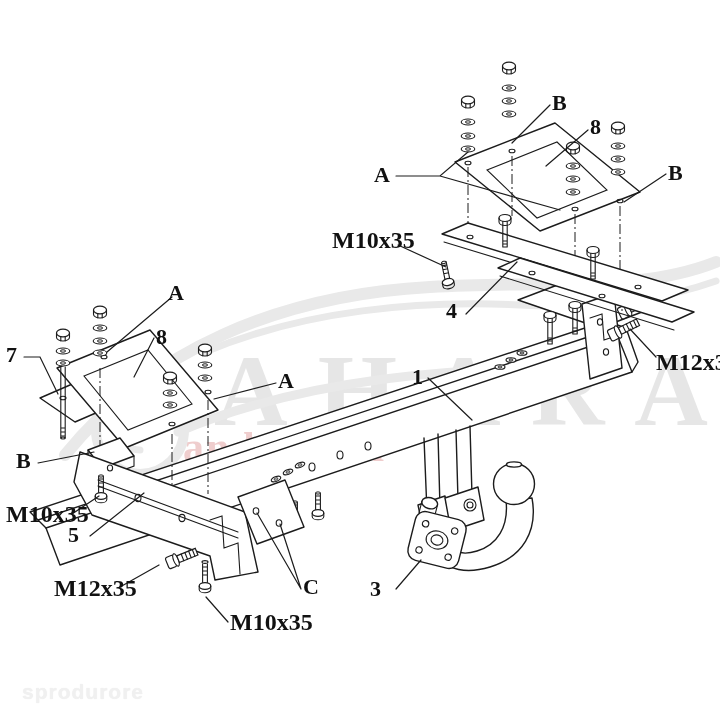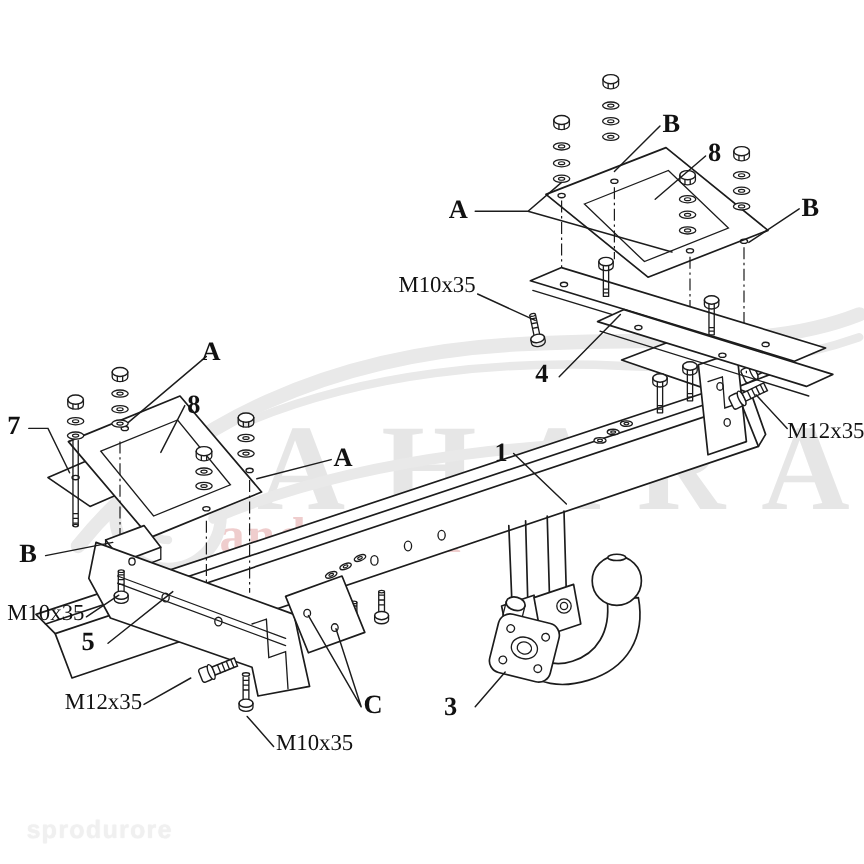--- a/index.html
+++ b/index.html
@@ -18,21 +18,21 @@
   svg.draw *{vector-effect:non-scaling-stroke;}
   .k{stroke:#1c1c1c;stroke-width:1.4;fill:none;stroke-linejoin:round;stroke-linecap:round;}
   .kf{stroke:#1c1c1c;stroke-width:1.4;fill:#ffffff;stroke-linejoin:round;}
   .kt{stroke:#1c1c1c;stroke-width:1.1;fill:none;stroke-linecap:round;}
   .ktf{stroke:#1c1c1c;stroke-width:1.1;fill:#ffffff;}
   .ld{stroke:#1c1c1c;stroke-width:1.2;fill:none;stroke-linecap:round;}
   .cl{stroke:#1c1c1c;stroke-width:1;fill:none;stroke-dasharray:10 3 2 3;}
   .sw{stroke:#e9e9e9;fill:none;stroke-linecap:round;}
   
   .callout{position:absolute;color:#111;font-weight:700;font-size:22px;line-height:1;white-space:nowrap;}
-  .mlabel{position:absolute;color:#111;font-weight:400;font-size:19px;line-height:1;white-space:nowrap;text-align:right;}
+  .mlabel{position:absolute;color:#111;font-weight:700;font-size:24px;line-height:1;white-space:nowrap;text-align:right;}
 </style>
 </head>
 <body>
 
 <div class="canvas">
 
   <div class="wm-brand">AHARA</div>
   <div class="wm-red">and travel</div>
   <div class="wm-corner">sprodurore</div>
 

